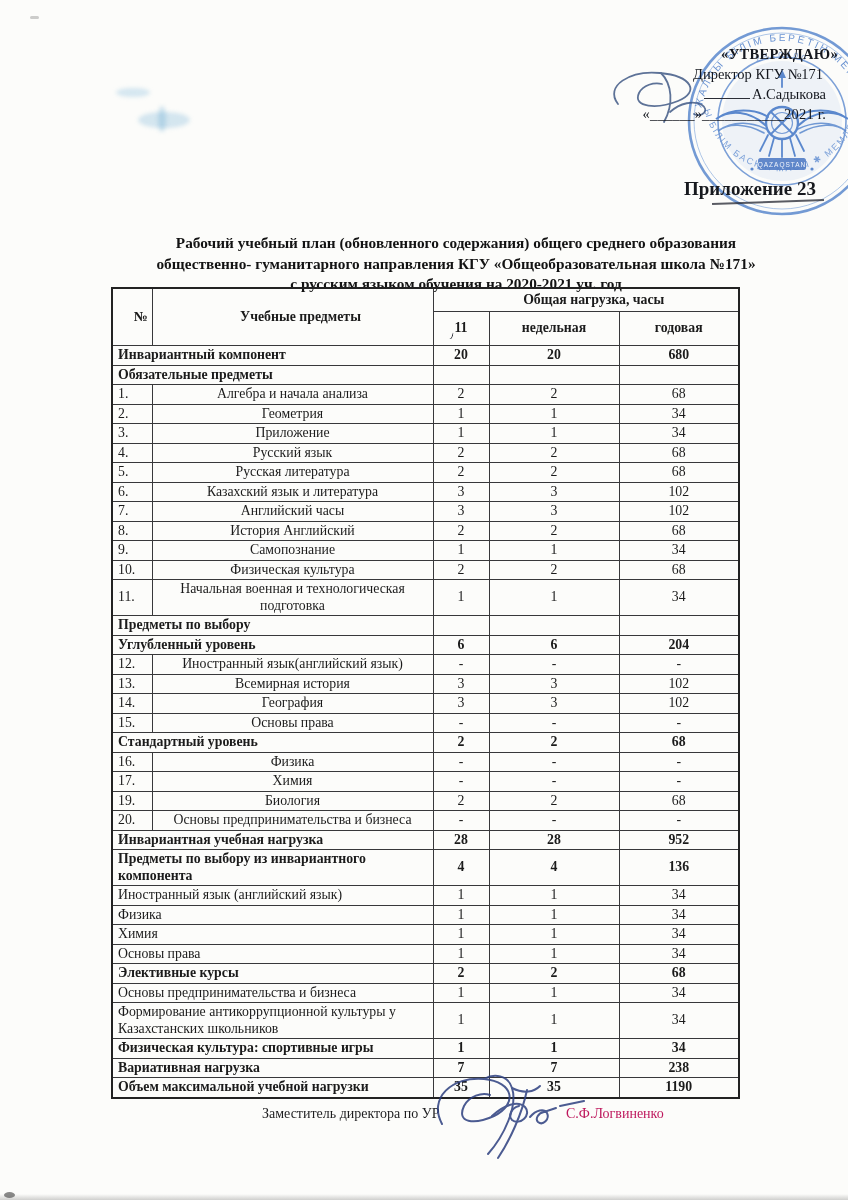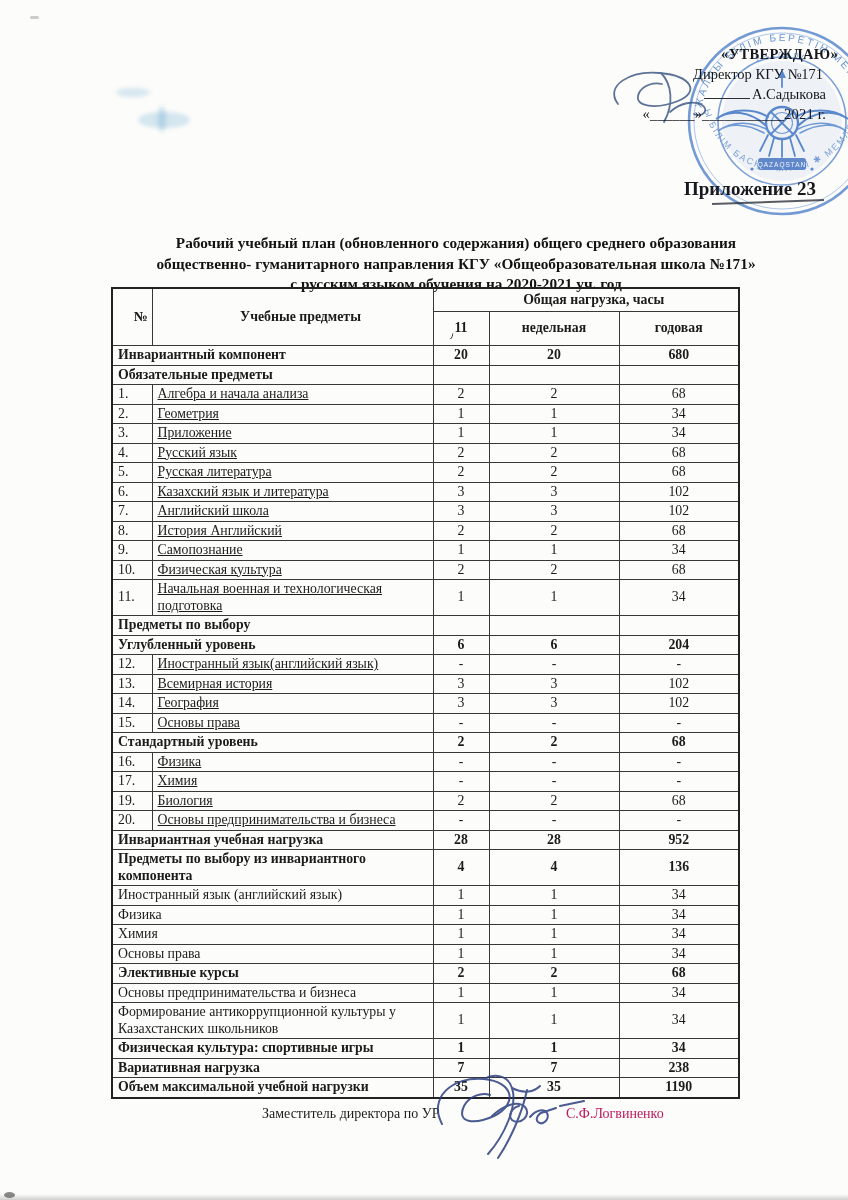--- a/index.html
+++ b/index.html
@@ -34,21 +34,21 @@
     font-size:15.3px;font-weight:700;line-height:20.5px;color:#131313;}
   
   table.curr{position:absolute;left:111px;top:287px;width:627px;border-collapse:collapse;
     font-size:13.8px;color:#1b1b1b;table-layout:fixed;}
   table.curr th,table.curr td{border:1px solid #38383a;padding:1px 5px;vertical-align:middle;line-height:16.5px;}
   table.curr{border:2px solid #222;}
   table.curr thead th{font-weight:700;text-align:center;}
   table.curr thead tr.h1 th{height:20px;padding-left:21px;}
   table.curr thead tr.h2 th{height:31px;}
   td.c-num{text-align:left;padding-left:7px;}
-  td.c-sub{text-align:left;padding-left:8px;text-decoration:underline;}
+  td.c-sub{text-align:center;padding-left:8px;}
   td.c-merged{text-align:left;padding-left:4px;}
   td.c-val{text-align:center;}
   .b{font-weight:700;}
   .pen-mark{position:absolute;left:448px;top:332px;width:4px;height:7px;border-right:1.6px solid #2c2f38;transform:rotate(14deg);border-radius:0 0 3px 0;}
   
   .footer-role{position:absolute;left:262px;top:1106px;font-size:14px;color:#1d1d1f;}
   .footer-name{position:absolute;left:566px;top:1106px;font-size:14px;color:#be185d;}
   .sig-deputy{position:absolute;left:426px;top:1062px;width:180px;height:108px;}
 </style>
 </head>
@@ -202,21 +202,21 @@
         </tr>
         <tr>
           <td class="c-num">6.</td>
           <td class="c-sub">Казахский язык и литература</td>
           <td class="c-val">3</td>
           <td class="c-val">3</td>
           <td class="c-val">102</td>
         </tr>
         <tr>
           <td class="c-num">7.</td>
-          <td class="c-sub">Английский школа</td>
+          <td class="c-sub">Английский часы</td>
           <td class="c-val">3</td>
           <td class="c-val">3</td>
           <td class="c-val">102</td>
         </tr>
         <tr>
           <td class="c-num">8.</td>
           <td class="c-sub">История Английский</td>
           <td class="c-val">2</td>
           <td class="c-val">2</td>
           <td class="c-val">68</td>

